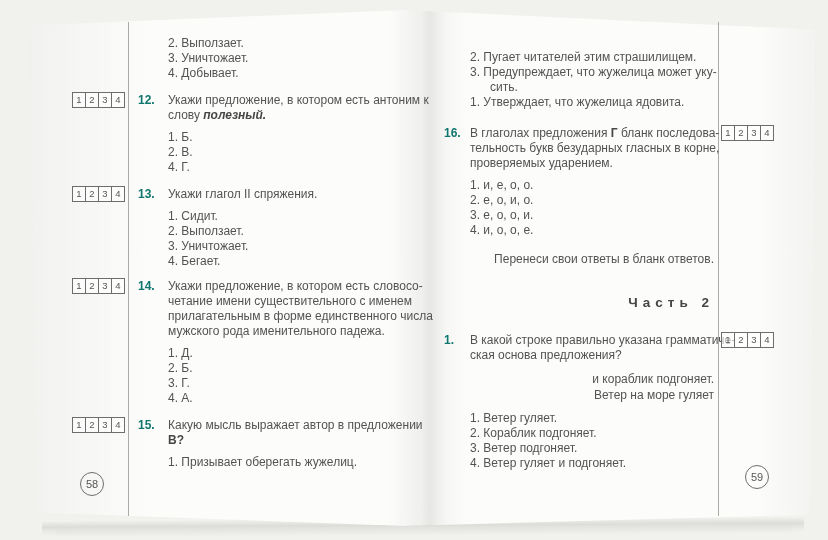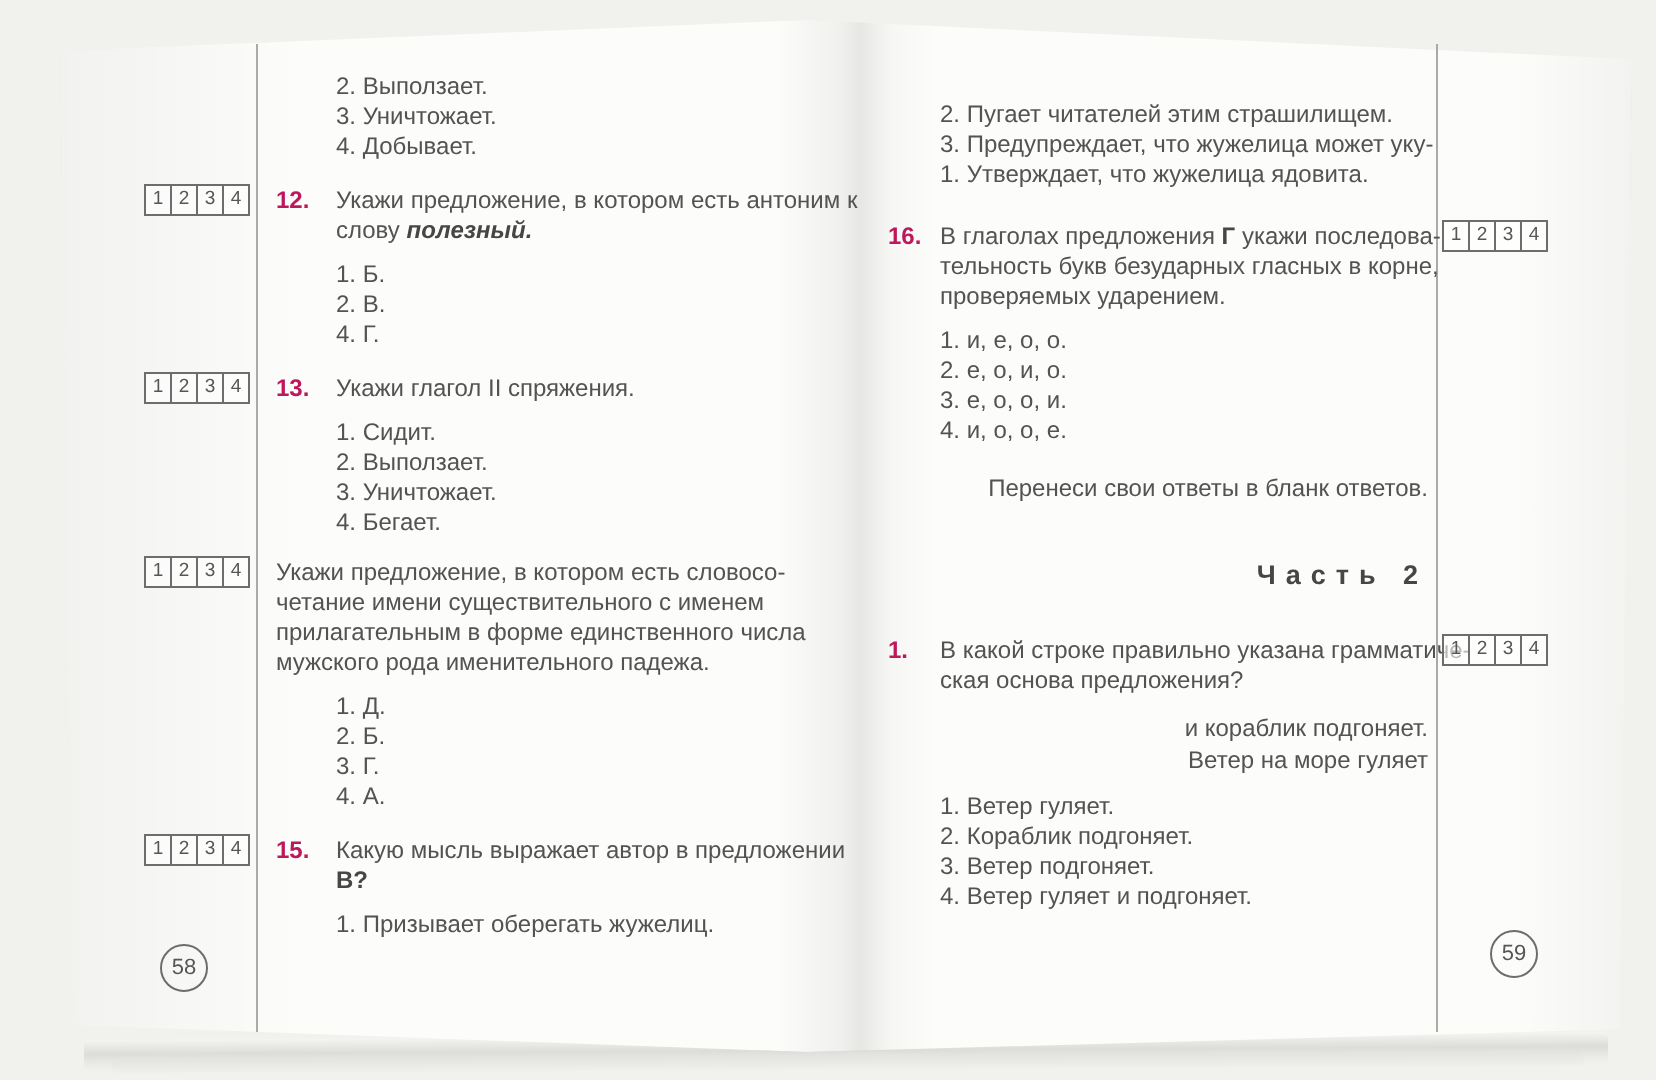--- a/index.html
+++ b/index.html
@@ -27,21 +27,21 @@
   .rule.right{left:718px;}
   
   .col{position:absolute;font-size:12px;line-height:15px;white-space:nowrap;}
   .lp{left:138px;top:36px;width:268px;}
   .rp{left:444px;top:50px;width:270px;}
   .opt{padding-left:30px;height:15px;}
   .rp .opt{padding-left:26px;}
   .opt.cont{padding-left:46px;}
   .q{position:relative;}
   .qrow{display:flex;}
-  .qnum{flex:0 0 30px;font-weight:bold;color:#be185d;}
+  .qnum{flex:0 0 30px;font-weight:bold;color:#0f766e;}
   .rp .qnum{flex:0 0 26px;}
   .qline{height:15px;}
   .bi{font-weight:bold;font-style:italic;color:#464644;}
   .b{font-weight:bold;color:#464644;}
   .mt12{margin-top:12px;} .mt10{margin-top:10px;} .mt7{margin-top:7px;}
   .mt16{margin-top:16px;} .mt14{margin-top:14px;} .mt28{margin-top:28px;}
   .mt20{margin-top:20px;} .mt8{margin-top:8px;}
   
   .abox{position:absolute;display:flex;top:-1px;}
   .abox .cell{width:12px;height:14px;border:1px solid #6d6d6a;margin-left:-1px;
@@ -126,20 +126,21 @@
     </div>
 
     <div class="q mt10">
       <div class="abox">
         <span class="cell">1</span>
         <span class="cell">2</span>
         <span class="cell">3</span>
         <span class="cell">4</span>
       </div>
       <div class="qrow">
+        <span class="qnum">14.</span>
         <div class="qtext">
           <div class="qline">Укажи предложение, в котором есть словосо-</div>
           <div class="qline">четание имени существительного с именем</div>
           <div class="qline">прилагательным в форме единственного числа</div>
           <div class="qline">мужского рода именительного падежа.</div>
         </div>
       </div>
       <div class="mt7">
         <div class="opt">1. Д.</div>
         <div class="opt">2. Б.</div>
@@ -166,34 +167,35 @@
         <div class="opt">1. Призывает оберегать жужелиц.</div>
       </div>
     </div>
   </div>
 
   <div class="col rp">
 
     <div>
       <div class="opt">2. Пугает читателей этим страшилищем.</div>
       <div class="opt">3. Предупреждает, что жужелица может уку-</div>
+      <div class="opt cont">сить.</div>
       <div class="opt">1. Утверждает, что жужелица ядовита.</div>
     </div>
 
     <div class="q mt16">
       <div class="abox">
         <span class="cell">1</span>
         <span class="cell">2</span>
         <span class="cell">3</span>
         <span class="cell">4</span>
       </div>
       <div class="qrow">
         <span class="qnum">16.</span>
         <div class="qtext">
-          <div class="qline"><span>В глаголах предложения </span><span class="b">Г</span><span> укажи последова-</span></div>
+          <div class="qline"><span>В глаголах предложения </span><span class="b">Г</span><span> бланк последова-</span></div>
           <div class="qline">тельность букв безударных гласных в корне,</div>
           <div class="qline">проверяемых ударением.</div>
         </div>
       </div>
       <div class="mt7">
         <div class="opt">1. и, е, о, о.</div>
         <div class="opt">2. е, о, и, о.</div>
         <div class="opt">3. е, о, о, и.</div>
         <div class="opt">4. и, о, о, е.</div>
       </div>

